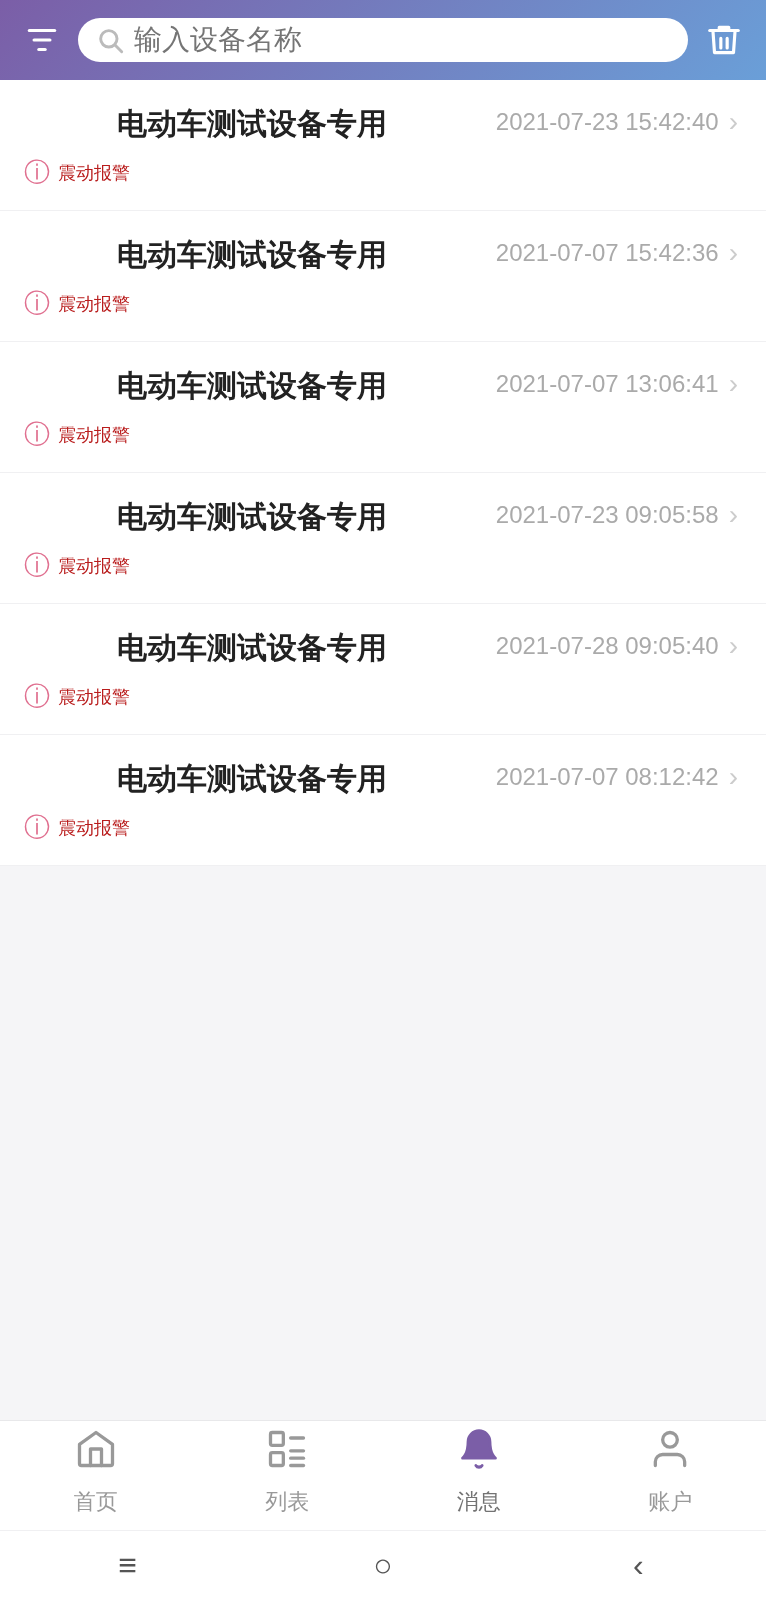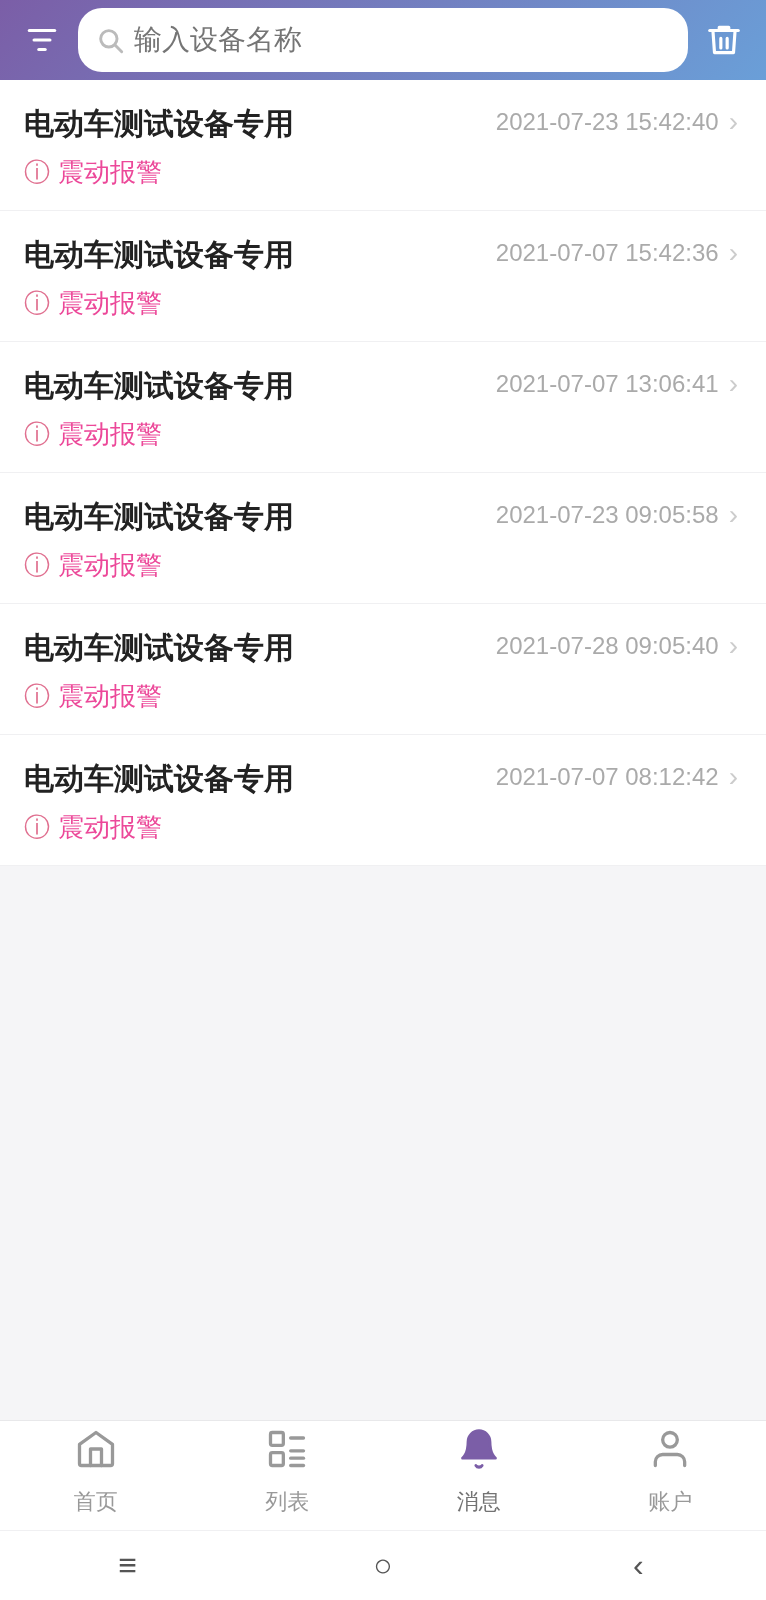--- a/index.html
+++ b/index.html
@@ -33,21 +33,21 @@
       height: 44px;
       flex-shrink: 0;
     }
     .header-search {
       flex: 1;
       background: #fff;
       border-radius: 24px;
       display: flex;
       align-items: center;
       padding: 8px 18px;
-      height: 64px;
+      height: 44px;
     }
     .header-search input {
       border: none;
       outline: none;
       background: transparent;
       font-size: 28px;
       color: #999;
       width: 100%;
       margin-left: 10px;
     }
@@ -61,20 +61,21 @@
       width: 44px;
       height: 44px;
       flex-shrink: 0;
     }
 
     
     .list-container {
       flex: 1;
       background: #f5f5f7;
       overflow-y: auto;
+      text-align: center;
     }
 
     .list-item {
       background: #fff;
       margin: 0;
       padding: 24px 28px 20px 24px;
       border-bottom: 1px solid #f0f0f2;
       display: flex;
       flex-direction: column;
       position: relative;
@@ -108,22 +109,22 @@
       display: flex;
       align-items: center;
       margin-top: 10px;
       gap: 8px;
     }
     .alert-icon {
       color: #e07090;
       font-size: 26px;
     }
     .alert-text {
-      font-size: 26px;
-      color: #ec4899;
+      font-size: 18px;
+      color: #b91c1c;
     }
 
     
     .empty-space {
       flex: 1;
       background: #f5f5f7;
       min-height: 400px;
     }
 
     

